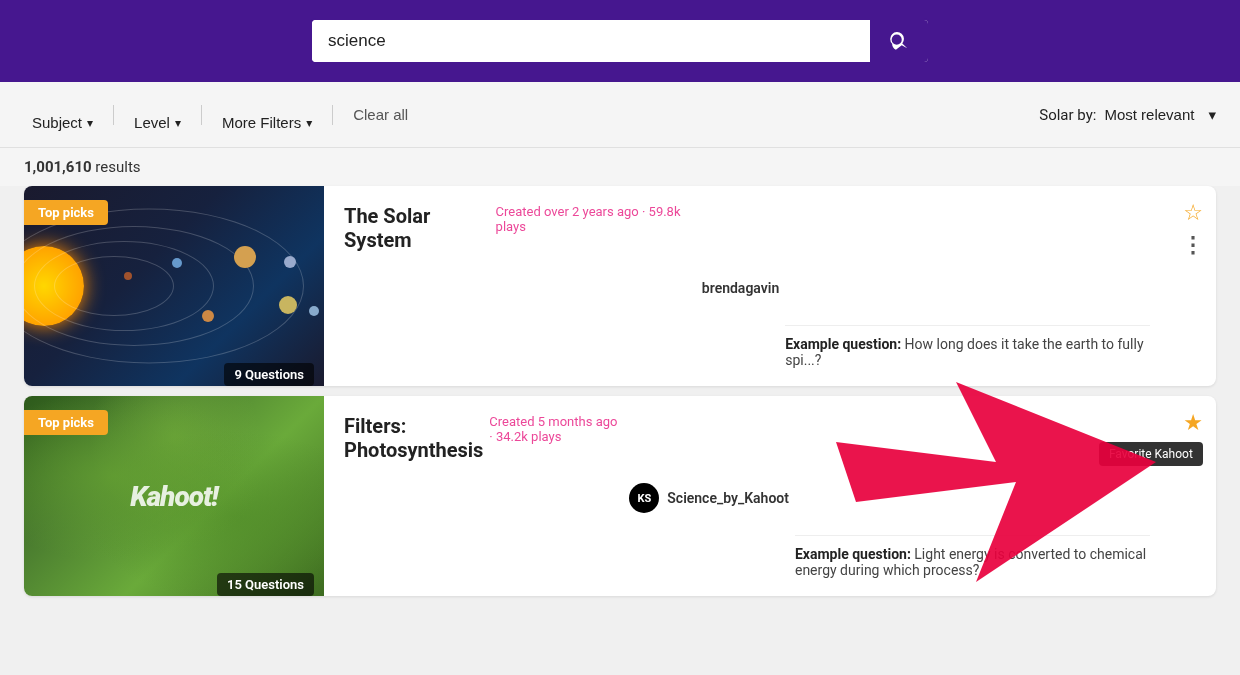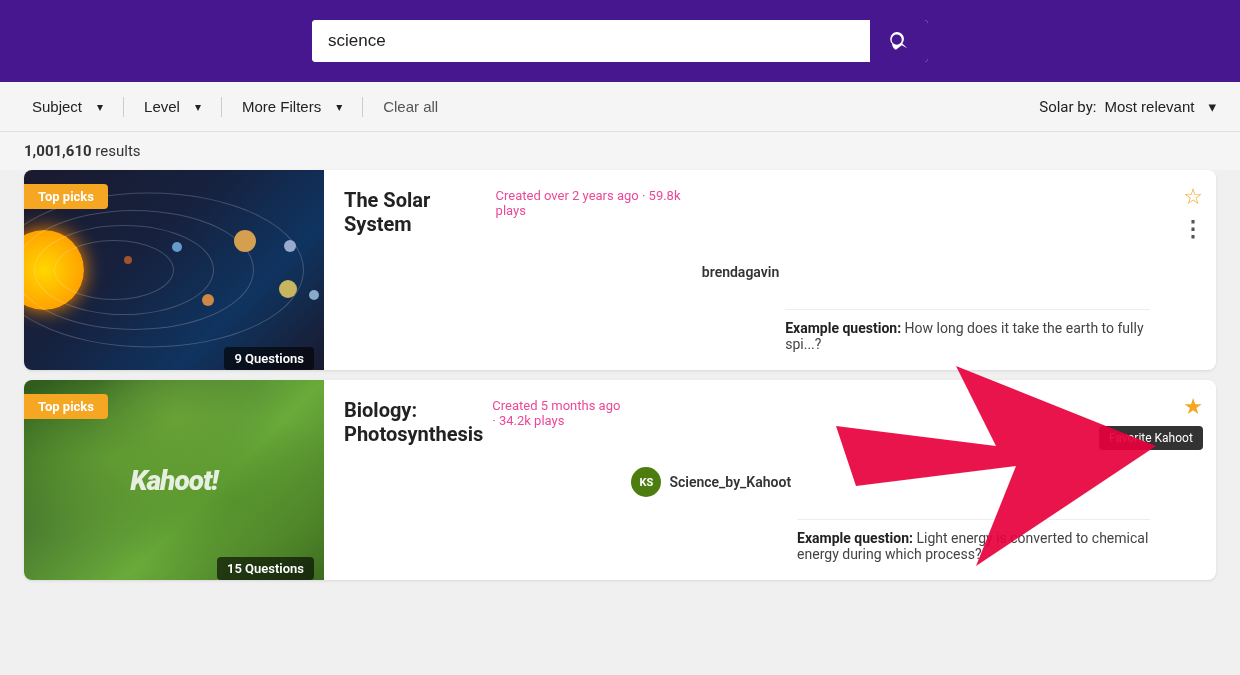--- a/index.html
+++ b/index.html
@@ -51,22 +51,23 @@
     }
     .filter-btn {
       background: none;
       border: none;
       cursor: pointer;
       font-size: 15px;
       font-weight: 500;
       color: #222;
       display: flex;
       align-items: center;
-      gap: 15px;
+      gap: 5px;
       padding: 4px 8px;
+      margin-top: 16px;
     }
     .filter-btn .chevron { font-size: 12px; }
     .filter-separator { width: 1px; height: 20px; background: #ccc; margin: 0 4px; }
     .clear-all-btn {
       background: none;
       border: none;
       cursor: pointer;
       font-size: 15px;
       color: #555;
       padding: 4px 8px;
@@ -226,21 +227,21 @@
       color: #333;
       margin-top: 4px;
       display: flex;
       align-items: center;
       gap: 8px;
     }
     .author-avatar {
       width: 30px;
       height: 30px;
       border-radius: 50%;
-      background: #4d7c0f;
+      background: #000000;
       color: white;
       font-size: 11px;
       font-weight: 700;
       display: flex;
       align-items: center;
       justify-content: center;
     }
     .card-question {
       font-size: 14px;
       color: #444;
@@ -399,21 +400,21 @@
     <div class="card">
       <div class="card-thumbnail">
         <div class="photo-bg">
           <div class="leaf-overlay"></div>
           <div class="kahoot-watermark">Kahoot!</div>
         </div>
         <div class="top-picks-badge">Top picks</div>
         <div class="questions-badge">15 Questions</div>
       </div>
       <div class="card-content">
-        <div class="card-title">Biology: Photosynthesis</div>
+        <div class="card-title">Filters: Photosynthesis</div>
         <div class="card-meta">Created 5 months ago · 34.2k plays</div>
         <div class="card-author">
           <div class="author-avatar">KS</div>
           <span>Science_by_Kahoot</span>
         </div>
         <div class="card-question">
           <strong>Example question:</strong>
           <span>Light energy is converted to chemical energy during which process?</span>
         </div>
       </div>

